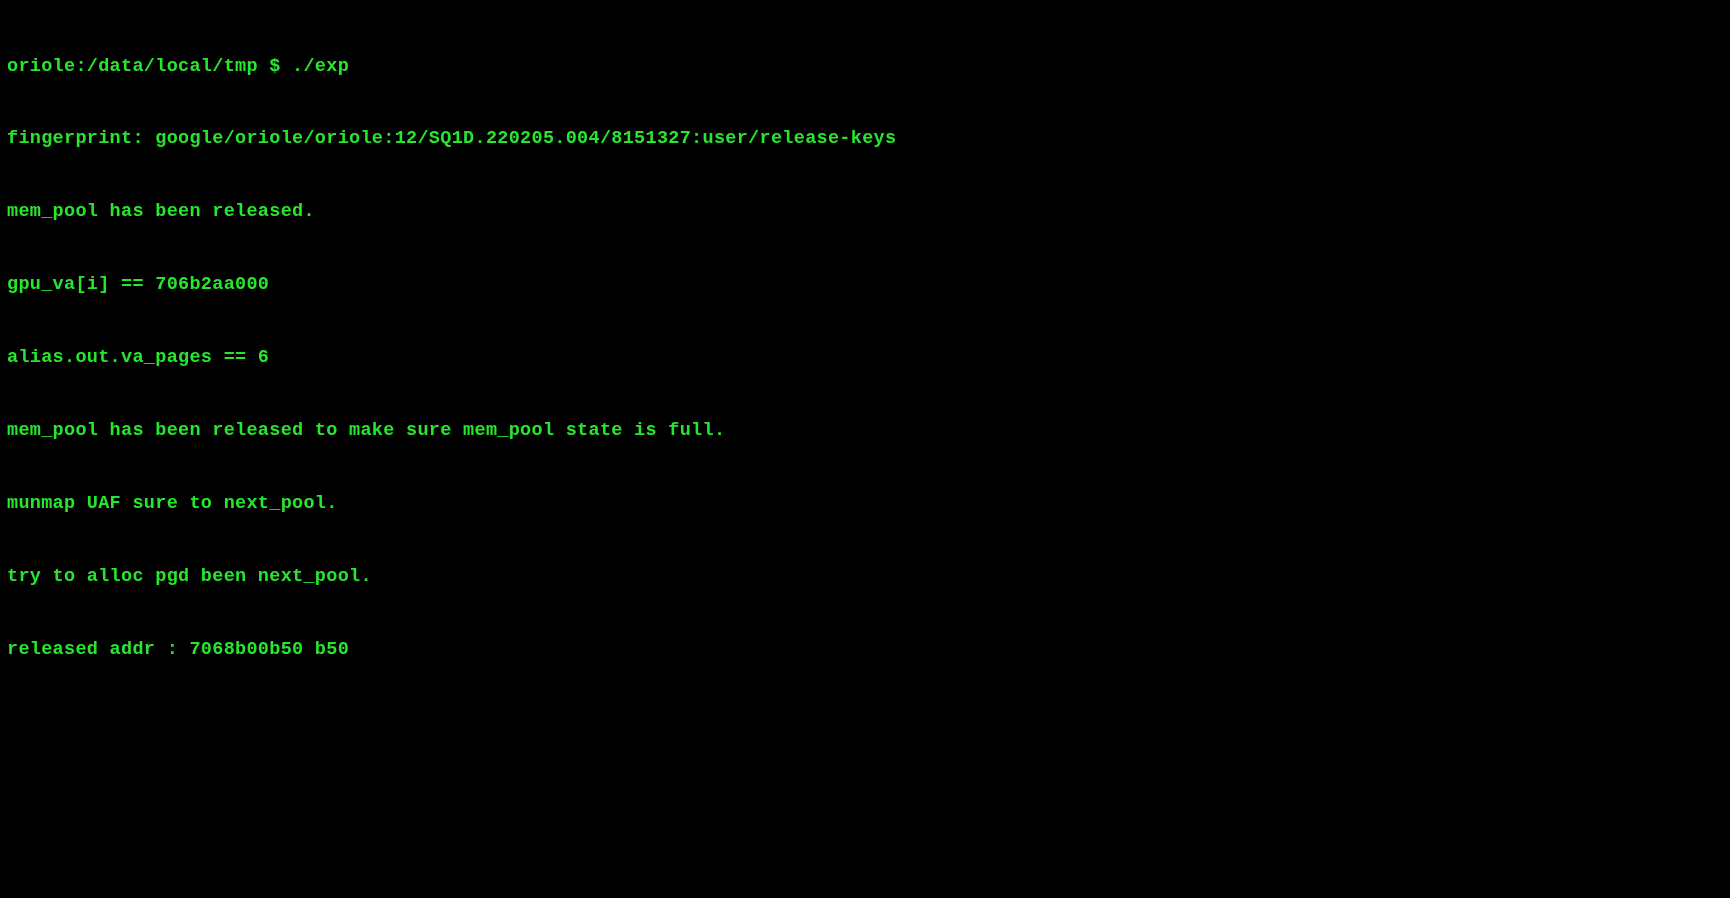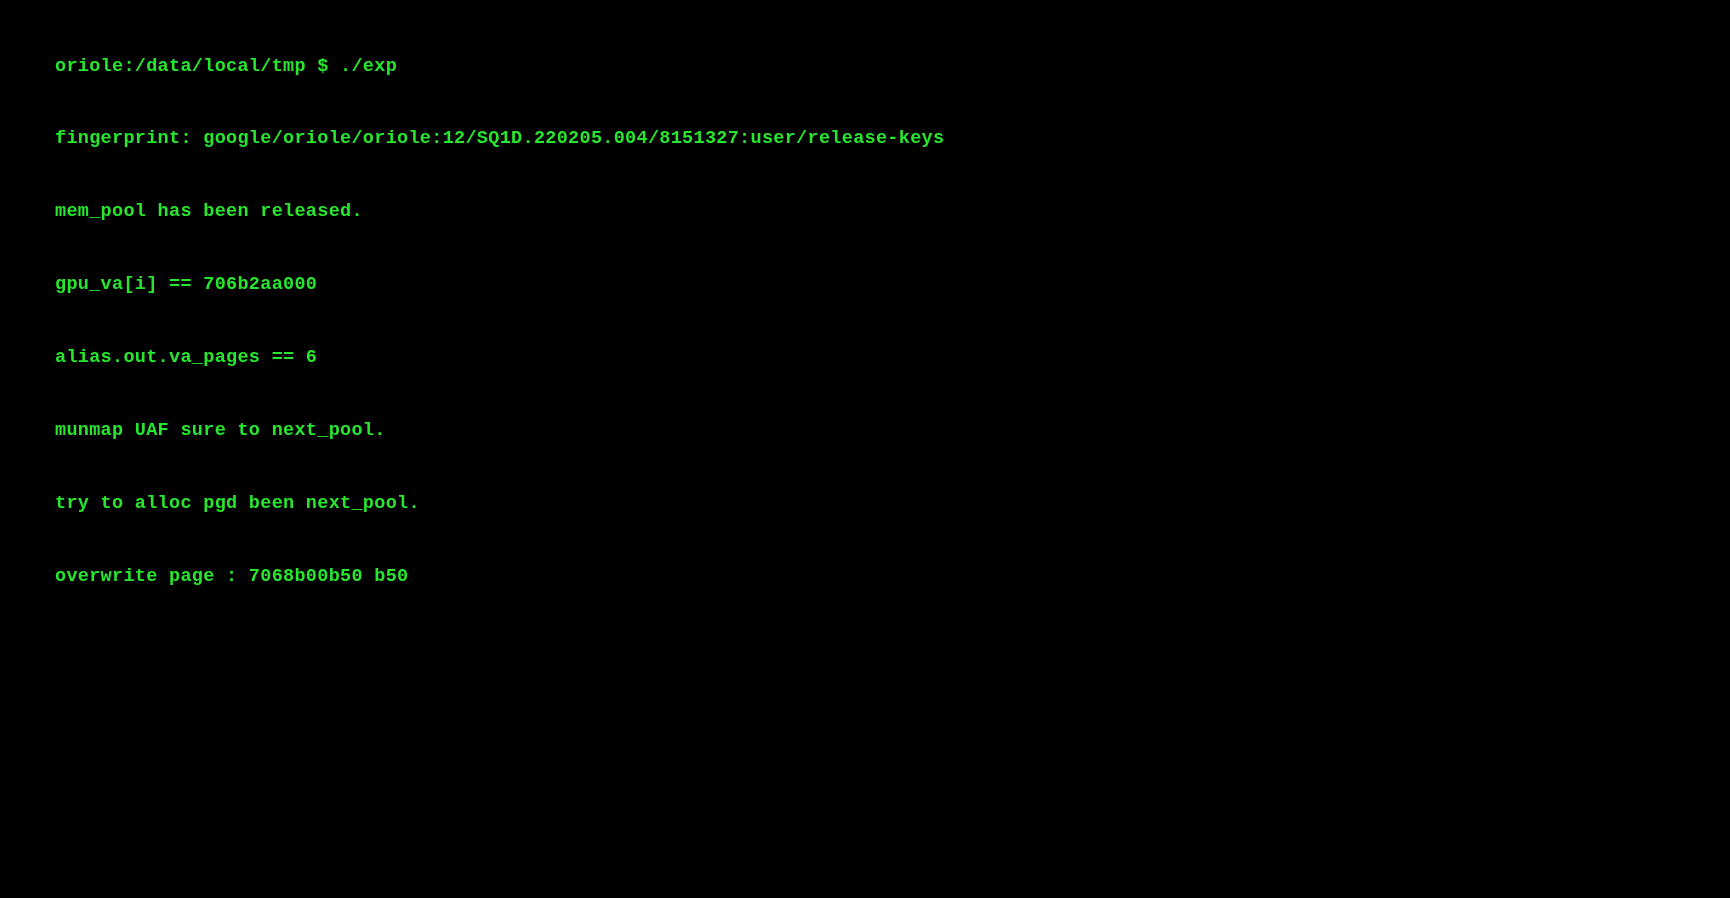--- a/index.html
+++ b/index.html
@@ -13,34 +13,35 @@
   .terminal {
     font-family: "Menlo", "Consolas", "Liberation Mono", monospace;
     font-size: 18.5px;
     line-height: 24.3px;
     color: #27e62e;
     padding: 6px 7px;
     white-space: pre;
     letter-spacing: 0.3px;
     font-weight: 600;
   }
-  .line { display: block; margin-left: 48px; }
+  .line { display: block; }
 </style>
 </head>
 <body>
 
 <div class="terminal">
   <span class="line">oriole:/data/local/tmp $ ./exp</span>
   <span class="line">fingerprint: google/oriole/oriole:12/SQ1D.220205.004/8151327:user/release-keys</span>
   <span class="line">mem_pool has been released.</span>
   <span class="line">gpu_va[i] == 706b2aa000</span>
   <span class="line">alias.out.va_pages == 6</span>
+  <span class="line">mem_pool has been released to make sure mem_pool state is full.</span>
   <span class="line">munmap UAF sure to next_pool.</span>
   <span class="line">try to alloc pgd been next_pool.</span>
-  <span class="line">overwrite page : 7068b00b50 b50</span>
+  <span class="line">released addr : 7068b00b50 b50</span>
   
   
   
   
   
   
   
   
   
   

